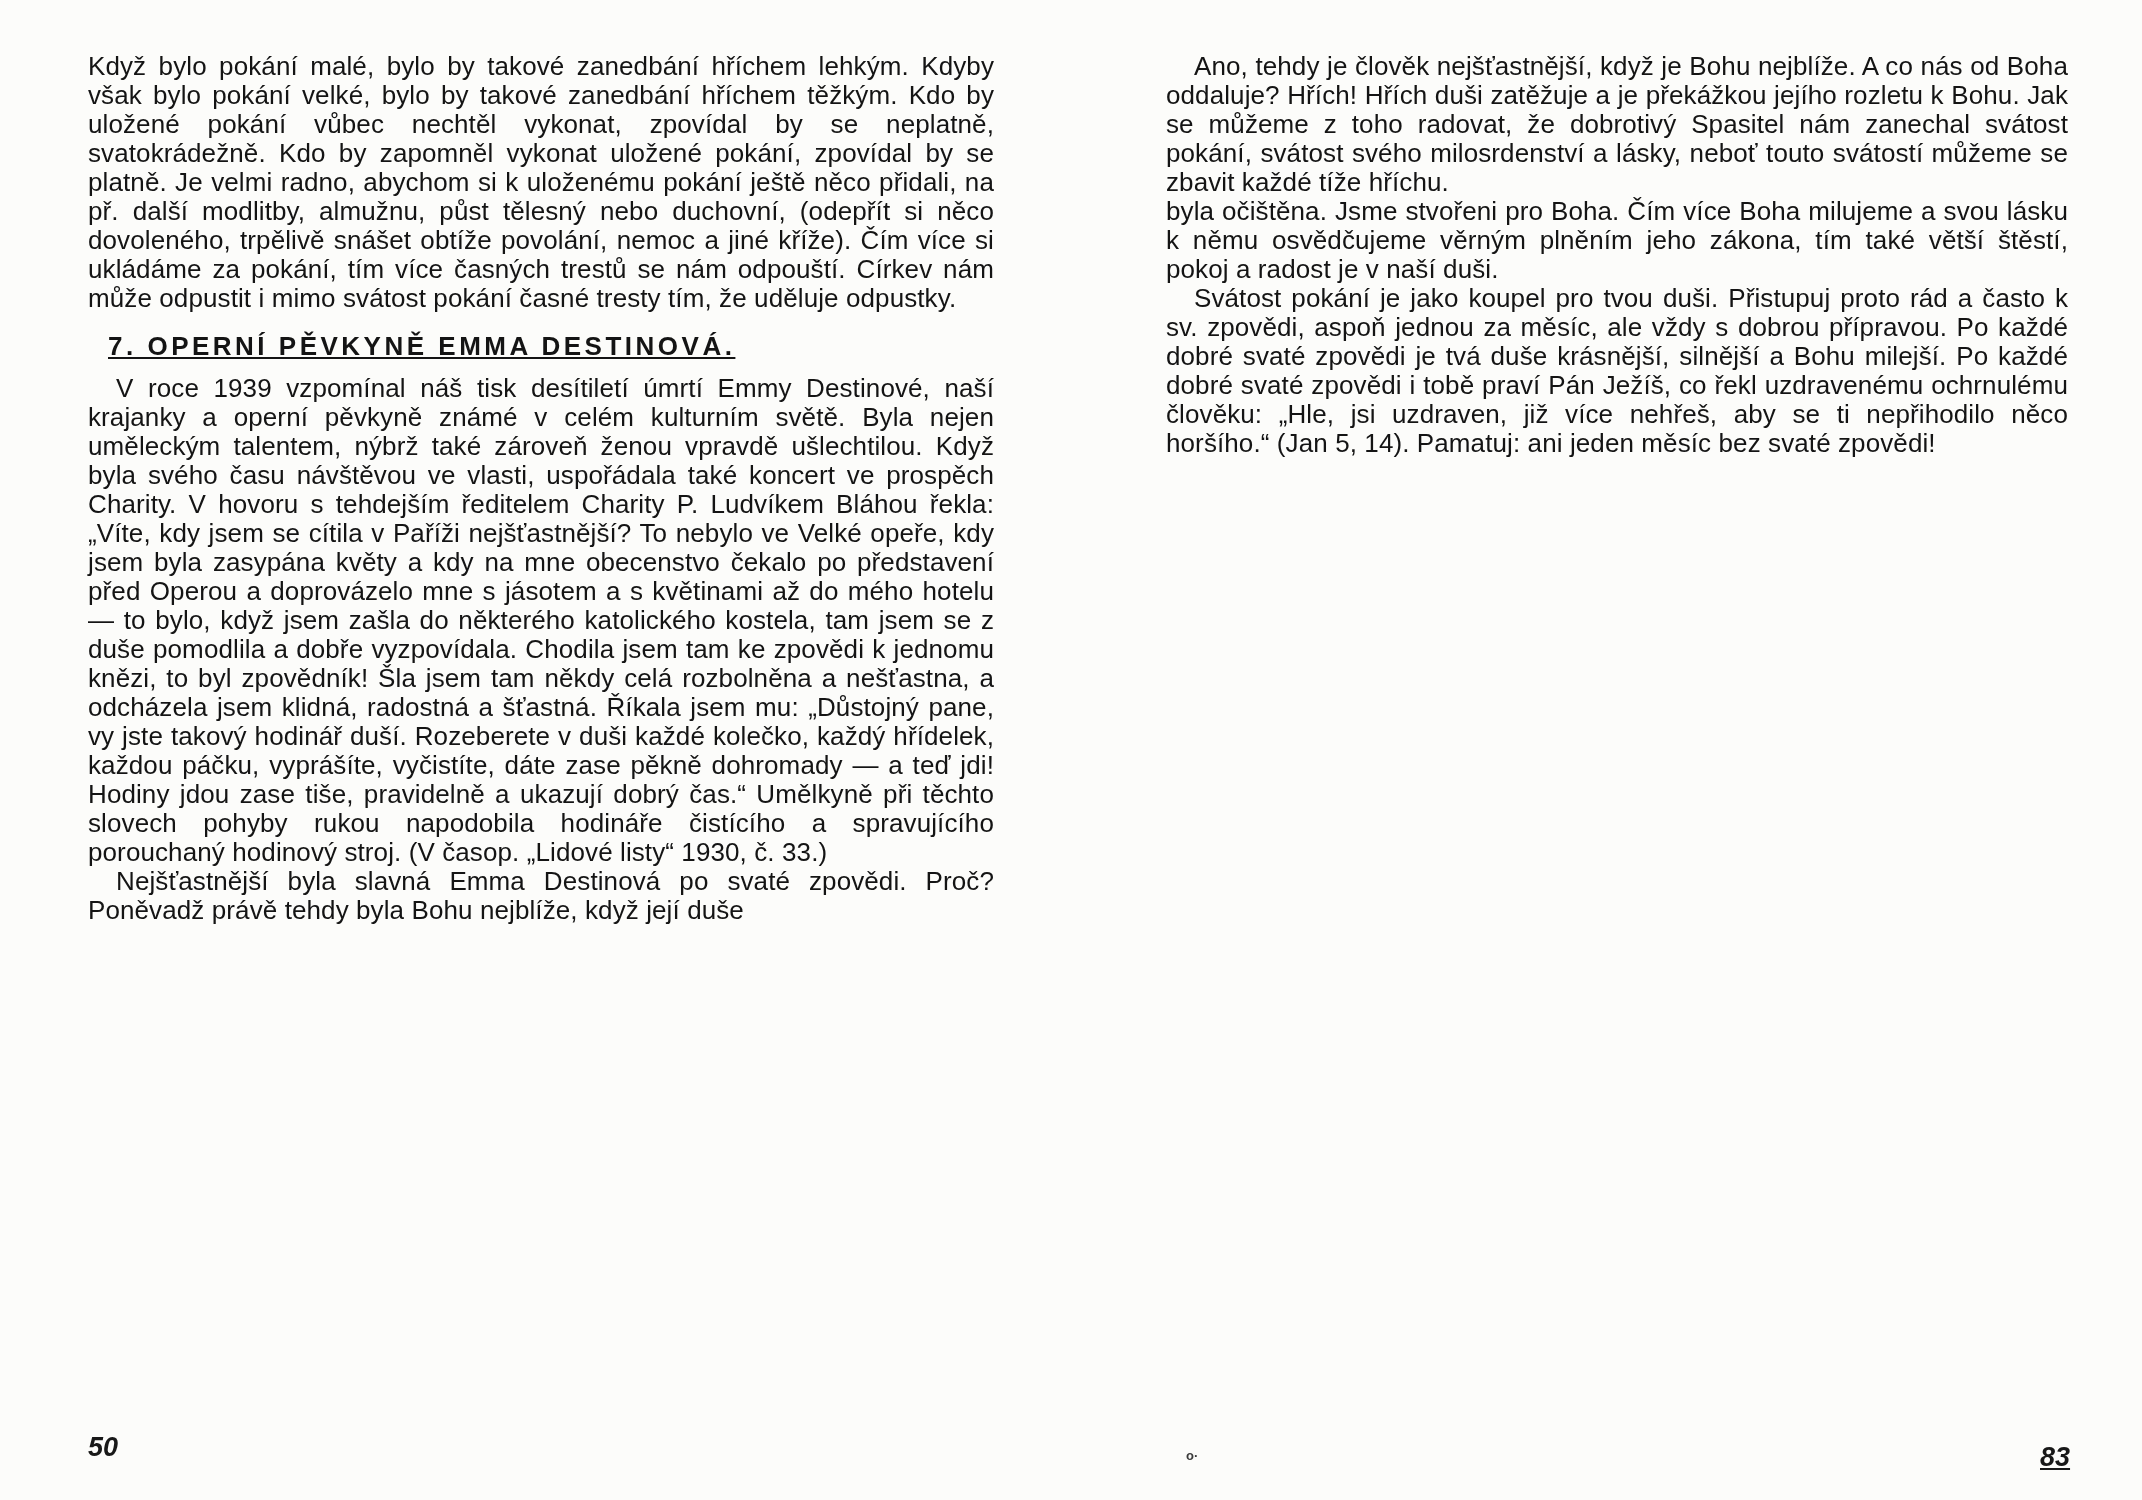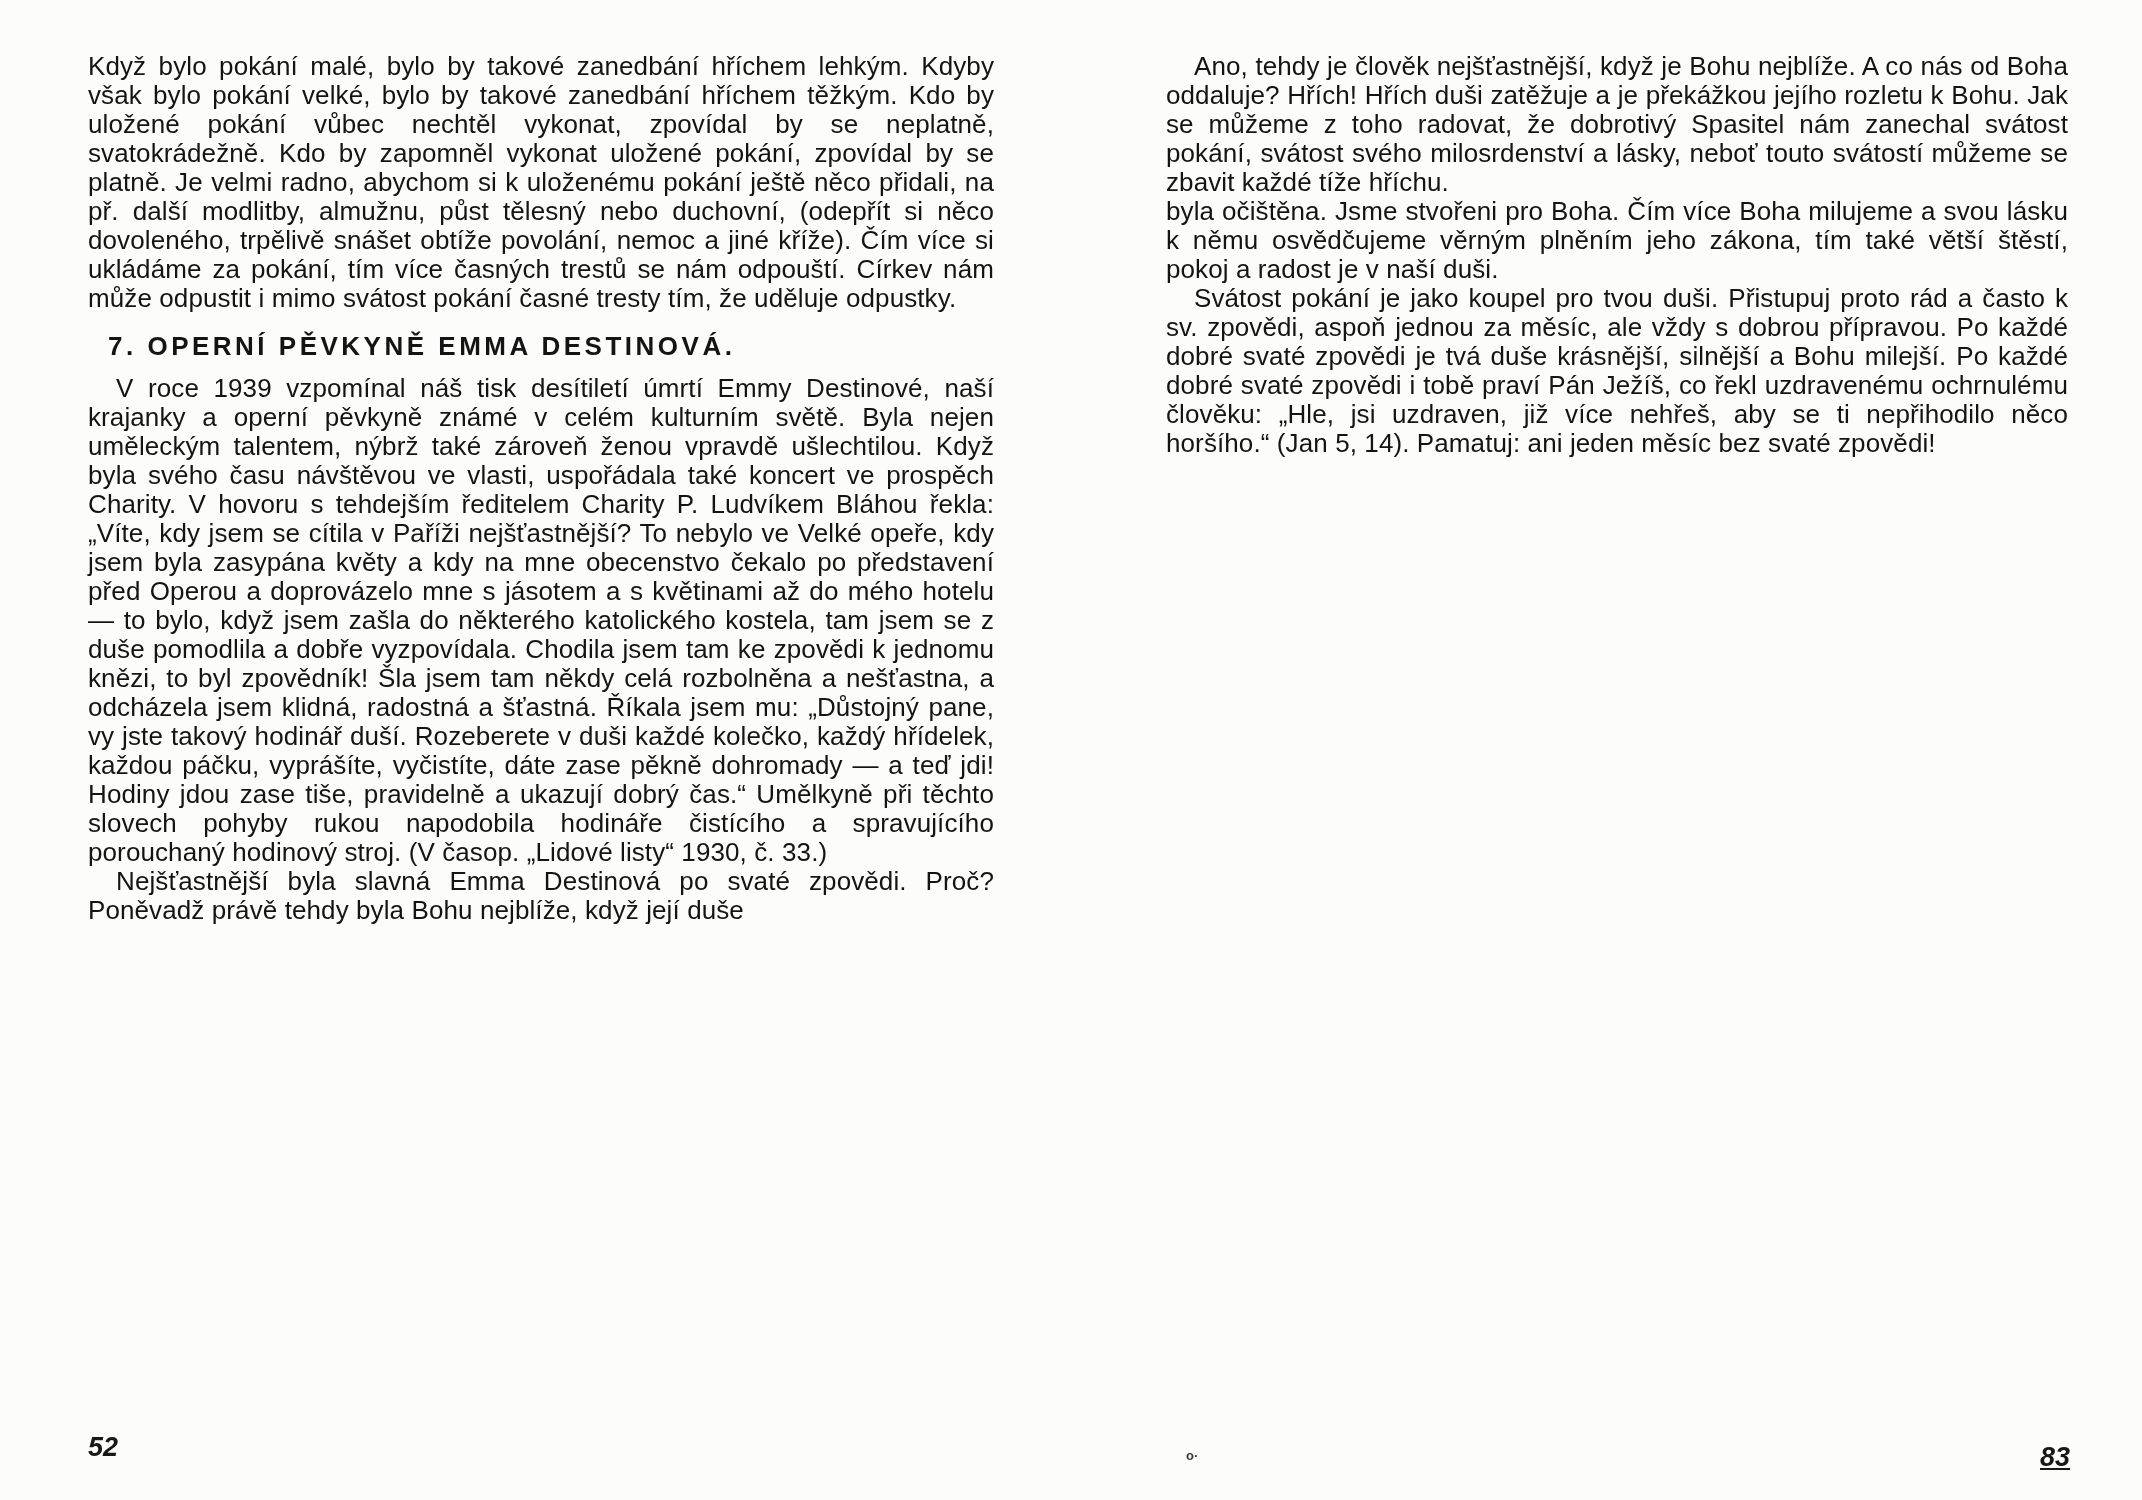--- a/index.html
+++ b/index.html
@@ -43,20 +43,21 @@
     text-indent: 28px;
   }
   .section-heading {
     margin: 18px 0 13px 0;
     padding-left: 20px;
     font-size: 26px;
     line-height: 30px;
     font-weight: 700;
     letter-spacing: 3.5px;
     text-align: left;
+    text-decoration: underline;
   }
   .page-number {
     position: absolute;
     font-size: 27px;
     font-weight: 700;
     font-style: italic;
     color: #181818;
   }
   .page-number.left-num {
     left: 88px;
@@ -87,19 +88,19 @@
     <p class="para indent">V roce 1939 vzpomínal náš tisk desítiletí úmrtí Emmy Destinové, naší krajanky a operní pěvkyně známé v celém kulturním světě. Byla nejen uměleckým talentem, nýbrž také zároveň ženou vpravdě ušlechtilou. Když byla svého času návštěvou ve vlasti, uspořádala také koncert ve prospěch Charity. V hovoru s tehdejším ředitelem Charity P. Ludvíkem Bláhou řekla: „Víte, kdy jsem se cítila v Paříži nejšťastnější? To nebylo ve Velké opeře, kdy jsem byla zasypána květy a kdy na mne obecenstvo čekalo po představení před Operou a doprovázelo mne s jásotem a s květinami až do mého hotelu — to bylo, když jsem zašla do některého katolického kostela, tam jsem se z duše pomodlila a dobře vyzpovídala. Chodila jsem tam ke zpovědi k jednomu knězi, to byl zpovědník! Šla jsem tam někdy celá rozbolněna a nešťastna, a odcházela jsem klidná, radostná a šťastná. Říkala jsem mu: „Důstojný pane, vy jste takový hodinář duší. Rozeberete v duši každé kolečko, každý hřídelek, každou páčku, vyprášíte, vyčistíte, dáte zase pěkně dohromady — a teď jdi! Hodiny jdou zase tiše, pravidelně a ukazují dobrý čas.“ Umělkyně při těchto slovech pohyby rukou napodobila hodináře čistícího a spravujícího porouchaný hodinový stroj. (V časop. „Lidové listy“ 1930, č. 33.)</p>
     <p class="para indent">Nejšťastnější byla slavná Emma Destinová po svaté zpovědi. Proč? Poněvadž právě tehdy byla Bohu nejblíže, když její duše</p>
   </div>
 
   <div class="page-column right">
     <p class="para indent">Ano, tehdy je člověk nejšťastnější, když je Bohu nejblíže. A co nás od Boha oddaluje? Hřích! Hřích duši zatěžuje a je překážkou jejího rozletu k Bohu. Jak se můžeme z toho radovat, že dobrotivý Spasitel nám zanechal svátost pokání, svátost svého milosrdenství a lásky, neboť touto svátostí můžeme se zbavit každé tíže hříchu.</p>
     <p class="para">byla očištěna. Jsme stvořeni pro Boha. Čím více Boha milujeme a svou lásku k němu osvědčujeme věrným plněním jeho zákona, tím také větší štěstí, pokoj a radost je v naší duši.</p>
     <p class="para indent">Svátost pokání je jako koupel pro tvou duši. Přistupuj proto rád a často k sv. zpovědi, aspoň jednou za měsíc, ale vždy s dobrou přípravou. Po každé dobré svaté zpovědi je tvá duše krásnější, silnější a Bohu milejší. Po každé dobré svaté zpovědi i tobě praví Pán Ježíš, co řekl uzdravenému ochrnulému člověku: „Hle, jsi uzdraven, již více nehřeš, aby se ti nepřihodilo něco horšího.“ (Jan 5, 14). Pamatuj: ani jeden měsíc bez svaté zpovědi!</p>
   </div>
 
-  <div class="page-number left-num">52</div>
+  <div class="page-number left-num">50</div>
 
   <span class="scan-artifact">o·</span>
 
   <div class="page-number right-num">83</div>
 
 </div>
 
 </body></html>

